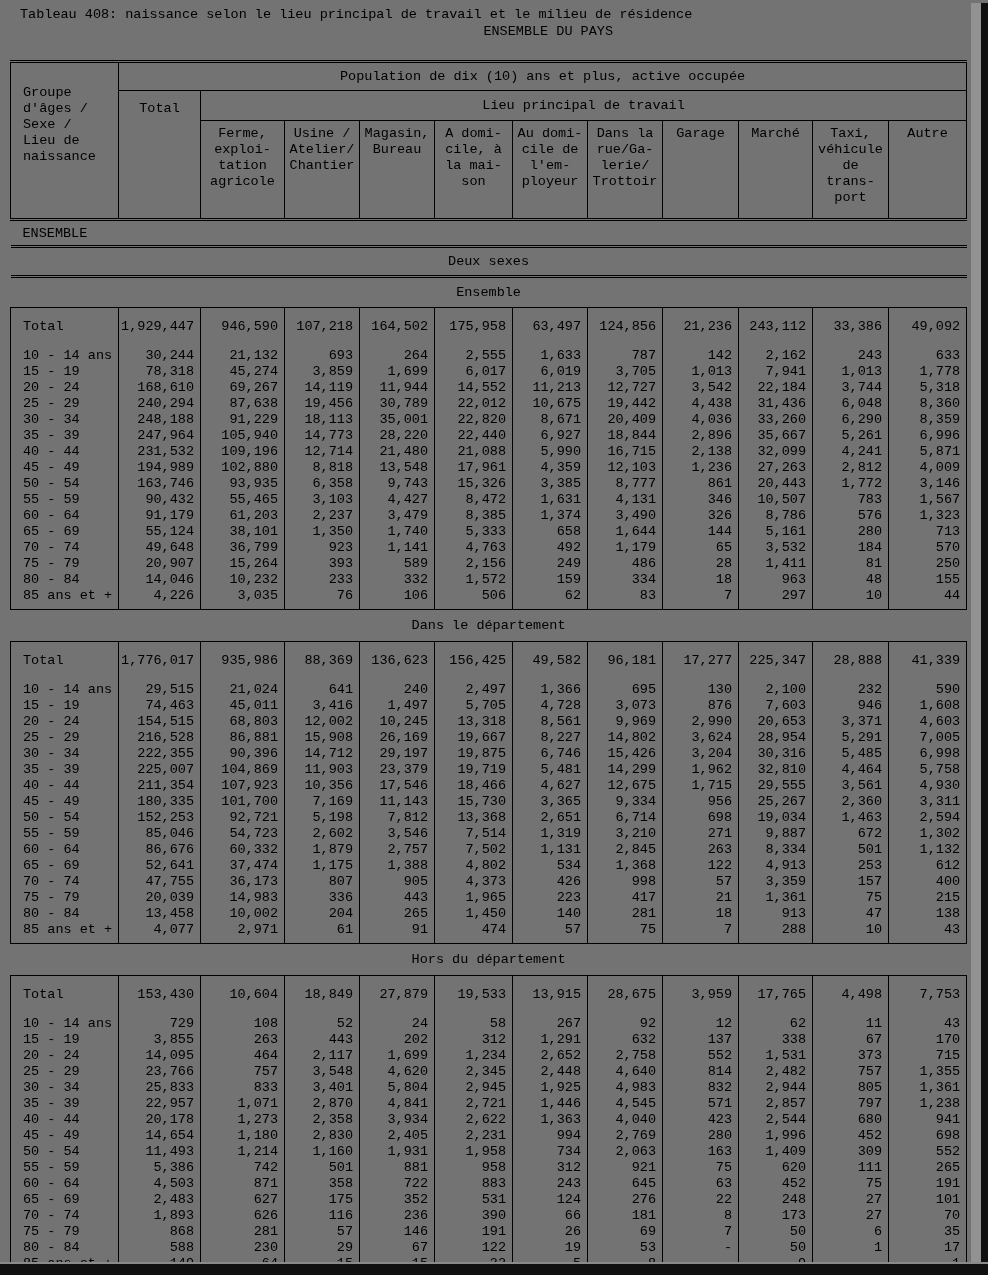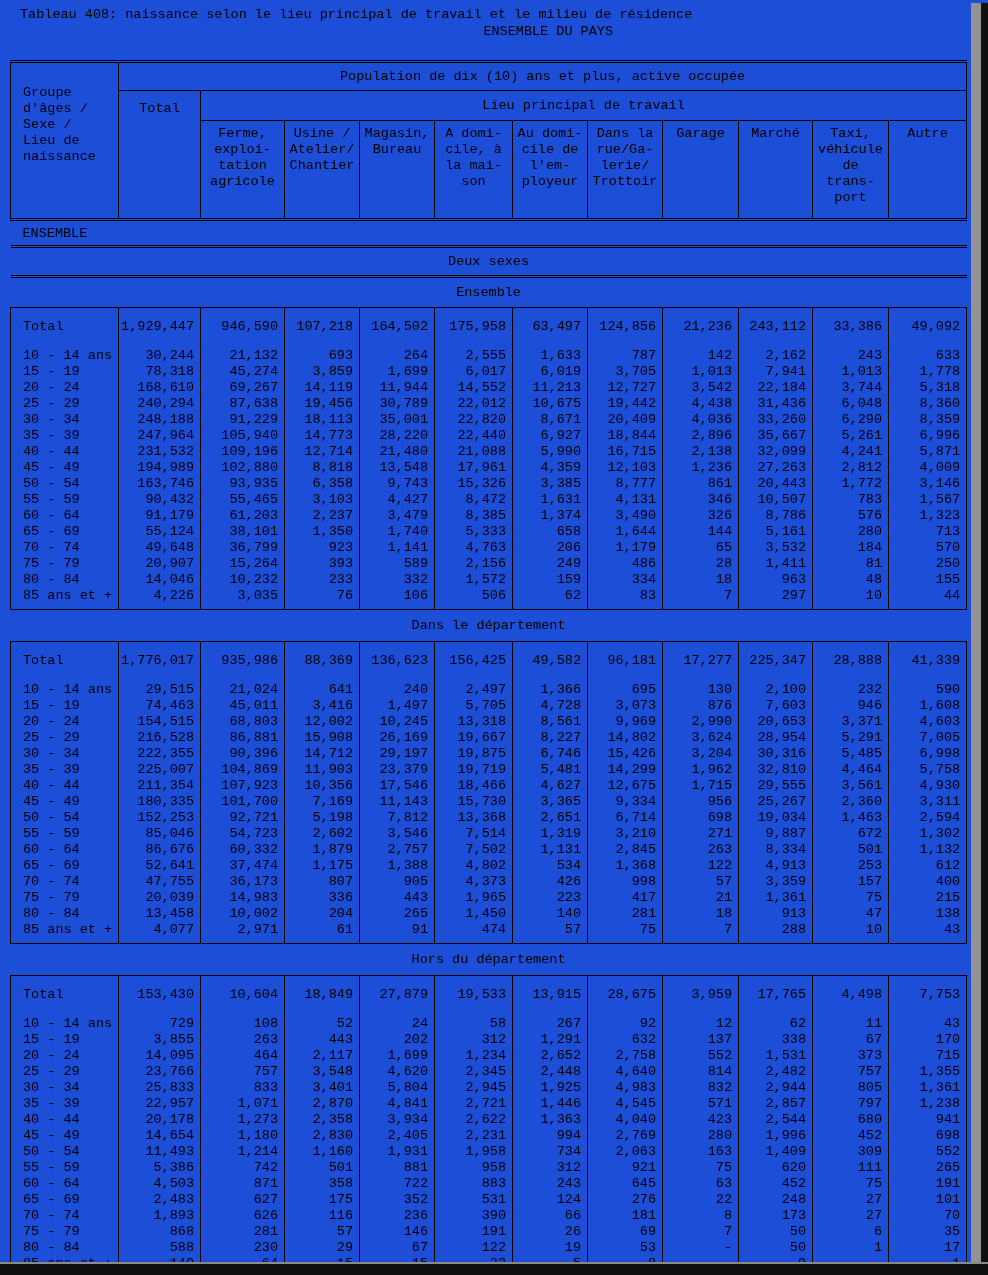--- a/index.html
+++ b/index.html
@@ -1,17 +1,17 @@
 <!DOCTYPE html>
 <html><head>
 <meta charset="utf-8">
 <style>
   html,body{margin:0;padding:0;background:#fff;}
   #page{
-    position:relative;width:988px;height:1275px;overflow:hidden;background:#1d4ed8;
+    position:relative;width:988px;height:1275px;overflow:hidden;background:#737373;
     font-family:"Liberation Mono","DejaVu Sans Mono",monospace;
     color:#000;font-size:13.5px;
   }
   
   .title{position:absolute;left:20px;top:6px;display:flex;line-height:17px;}
   .tlabel{white-space:nowrap;}
   .ttext{margin-left:8px;width:846px;}
   .tcenter{text-align:center;margin-top:0px;}
   
   table.main{
@@ -348,21 +348,21 @@
           <td class="num">280</td>
           <td class="num">713</td>
         </tr>
         <tr>
           <td class="rl">70 - 74</td>
           <td class="num">49,648</td>
           <td class="num">36,799</td>
           <td class="num">923</td>
           <td class="num">1,141</td>
           <td class="num">4,763</td>
-          <td class="num">206</td>
+          <td class="num">492</td>
           <td class="num">1,179</td>
           <td class="num">65</td>
           <td class="num">3,532</td>
           <td class="num">184</td>
           <td class="num">570</td>
         </tr>
         <tr>
           <td class="rl">75 - 79</td>
           <td class="num">20,907</td>
           <td class="num">15,264</td>

